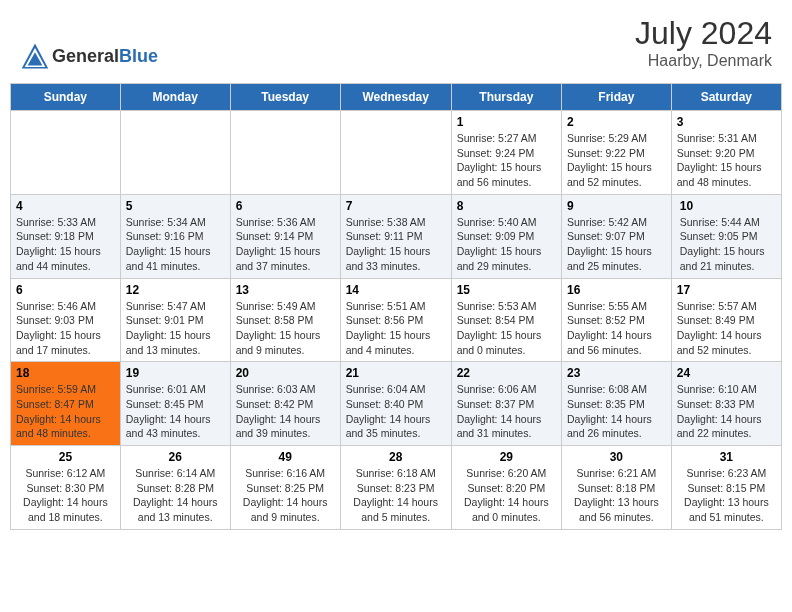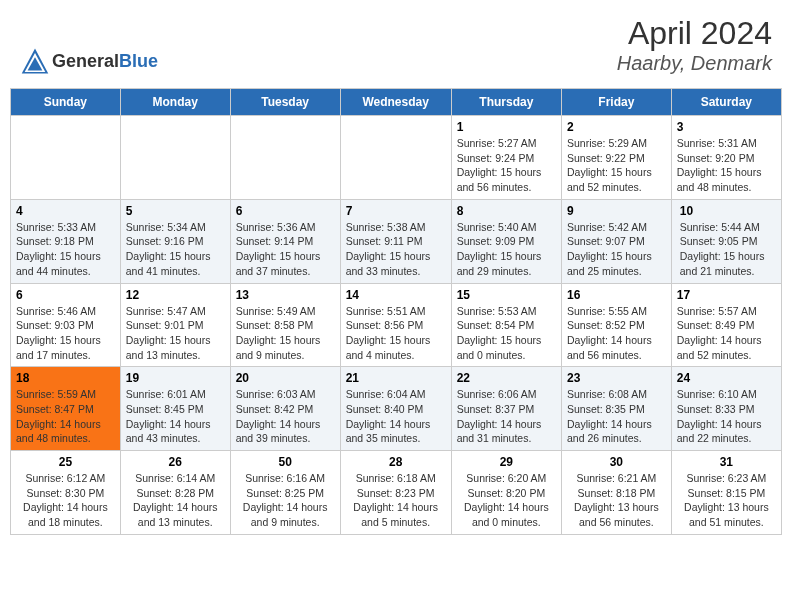--- a/index.html
+++ b/index.html
@@ -29,23 +29,22 @@
     }
     .title-block {
       text-align: right;
     }
     .month-year {
       font-size: 32px;
       color: #333;
       font-weight: normal;
     }
     .location {
-      font-size: 20px;
+      font-size: 16px;
       color: #555;
-      font-style: italic;
     }
     .calendar {
       width: 100%;
       border-collapse: collapse;
       font-size: 11px;
     }
     .calendar th {
       background-color: #2a6db5;
       color: white;
       padding: 6px 4px;
@@ -91,21 +90,21 @@
     <svg class="logo-icon" viewBox="0 0 40 38" width="40" height="38">
       <polygon points="20,2 38,36 2,36" fill="#2a6db5"></polygon>
       <polygon points="20,8 34,34 6,34" fill="white"></polygon>
       <polygon points="20,14 30,32 10,32" fill="#2a6db5"></polygon>
     </svg>
     <div>
       <span style="font-size:18px;font-weight:bold;color:#333;">General</span><span style="font-size:18px;font-weight:bold;color:#2a6db5;">Blue</span>
     </div>
   </div>
   <div class="title-block">
-    <div class="month-year">April 2024</div>
+    <div class="month-year">July 2024</div>
     <div class="location">Haarby, Denmark</div>
   </div>
 </div>
 
 <table class="calendar">
   <thead>
     <tr>
       <th>Sunday</th>
       <th>Monday</th>
       <th>Tuesday</th>
@@ -148,20 +147,20 @@
         <td style="background: rgb(240, 244, 248);"><span class="day-num">19</span><span class="day-info">Sunrise: 6:01 AM<br>Sunset: 8:45 PM<br>Daylight: 14 hours and 43 minutes.</span></td>
         <td style="background: rgb(240, 244, 248);"><span class="day-num">20</span><span class="day-info">Sunrise: 6:03 AM<br>Sunset: 8:42 PM<br>Daylight: 14 hours and 39 minutes.</span></td>
         <td style="background: rgb(240, 244, 248);"><span class="day-num">21</span><span class="day-info">Sunrise: 6:04 AM<br>Sunset: 8:40 PM<br>Daylight: 14 hours and 35 minutes.</span></td>
         <td style="background: rgb(240, 244, 248);"><span class="day-num">22</span><span class="day-info">Sunrise: 6:06 AM<br>Sunset: 8:37 PM<br>Daylight: 14 hours and 31 minutes.</span></td>
         <td style="background: rgb(240, 244, 248);"><span class="day-num">23</span><span class="day-info">Sunrise: 6:08 AM<br>Sunset: 8:35 PM<br>Daylight: 14 hours and 26 minutes.</span></td>
         <td style="background: rgb(240, 244, 248);"><span class="day-num">24</span><span class="day-info">Sunrise: 6:10 AM<br>Sunset: 8:33 PM<br>Daylight: 14 hours and 22 minutes.</span></td>
       </tr>
       <tr style="background: rgb(255, 255, 255); text-align: center;">
         <td><span class="day-num">25</span><span class="day-info">Sunrise: 6:12 AM<br>Sunset: 8:30 PM<br>Daylight: 14 hours and 18 minutes.</span></td>
         <td><span class="day-num">26</span><span class="day-info">Sunrise: 6:14 AM<br>Sunset: 8:28 PM<br>Daylight: 14 hours and 13 minutes.</span></td>
-        <td><span class="day-num">50</span><span class="day-info">Sunrise: 6:16 AM<br>Sunset: 8:25 PM<br>Daylight: 14 hours and 9 minutes.</span></td>
+        <td><span class="day-num">49</span><span class="day-info">Sunrise: 6:16 AM<br>Sunset: 8:25 PM<br>Daylight: 14 hours and 9 minutes.</span></td>
         <td><span class="day-num">28</span><span class="day-info">Sunrise: 6:18 AM<br>Sunset: 8:23 PM<br>Daylight: 14 hours and 5 minutes.</span></td>
         <td><span class="day-num">29</span><span class="day-info">Sunrise: 6:20 AM<br>Sunset: 8:20 PM<br>Daylight: 14 hours and 0 minutes.</span></td>
         <td><span class="day-num">30</span><span class="day-info">Sunrise: 6:21 AM<br>Sunset: 8:18 PM<br>Daylight: 13 hours and 56 minutes.</span></td>
         <td><span class="day-num">31</span><span class="day-info">Sunrise: 6:23 AM<br>Sunset: 8:15 PM<br>Daylight: 13 hours and 51 minutes.</span></td>
       </tr>
     </tbody>
 </table>
 
 </body></html>

